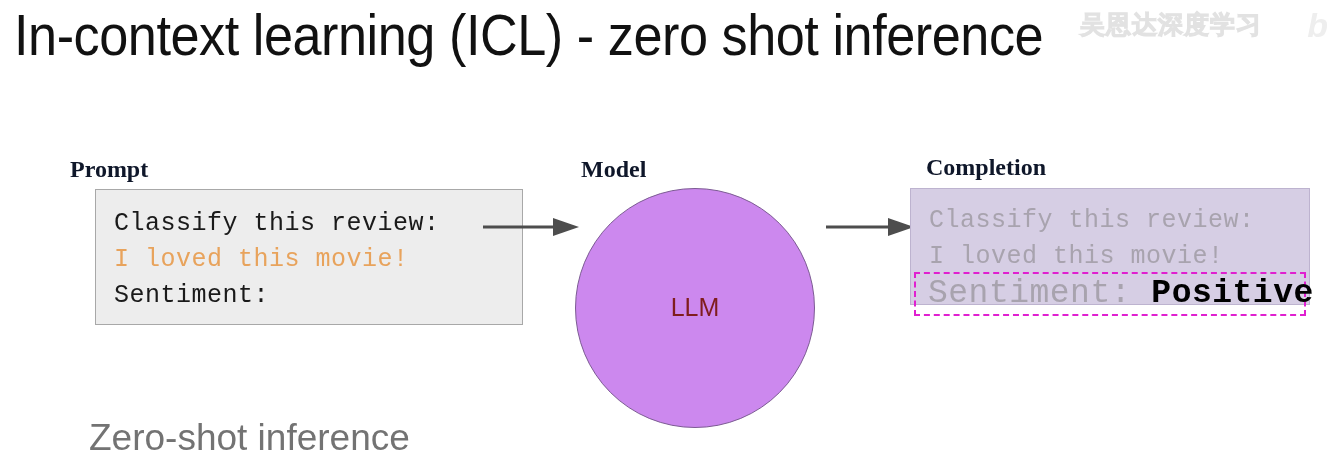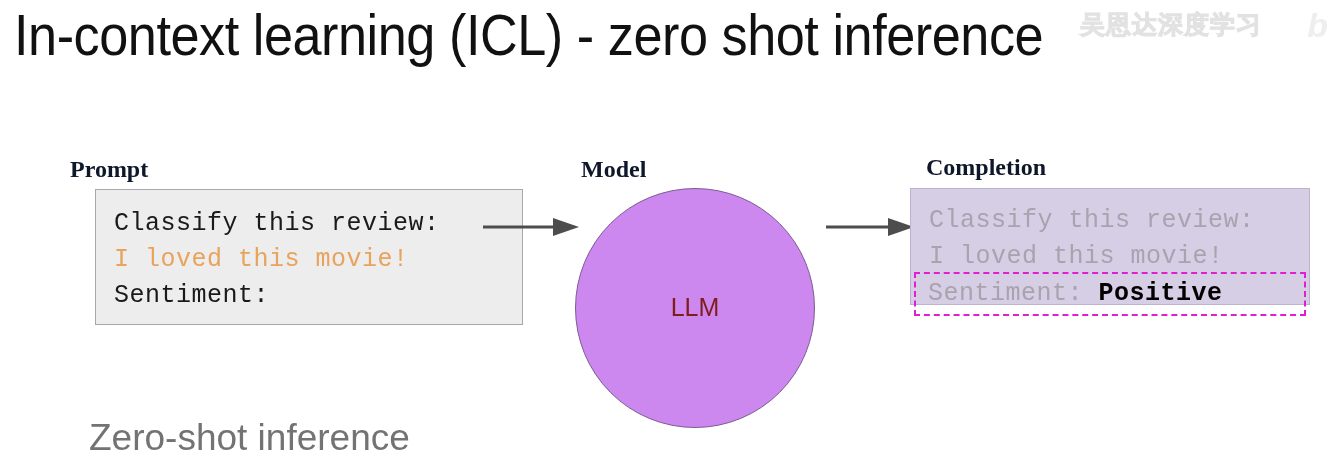--- a/index.html
+++ b/index.html
@@ -122,21 +122,21 @@
     width: 392px;
     height: 44px;
     box-sizing: border-box;
     border: 2px dashed #e020d0;
   }
   #sentiment-line {
     position: absolute;
     left: 928px;
     top: 276px;
     font-family: "Liberation Mono", "DejaVu Sans Mono", monospace;
-    font-size: 25px;
+    font-size: 33px;
     line-height: 36px;
     letter-spacing: 0.5px;
     white-space: pre;
     color: #a8a3ae;
   }
   #sentiment-answer {
     color: #000000;
     font-weight: bold;
   }
 

